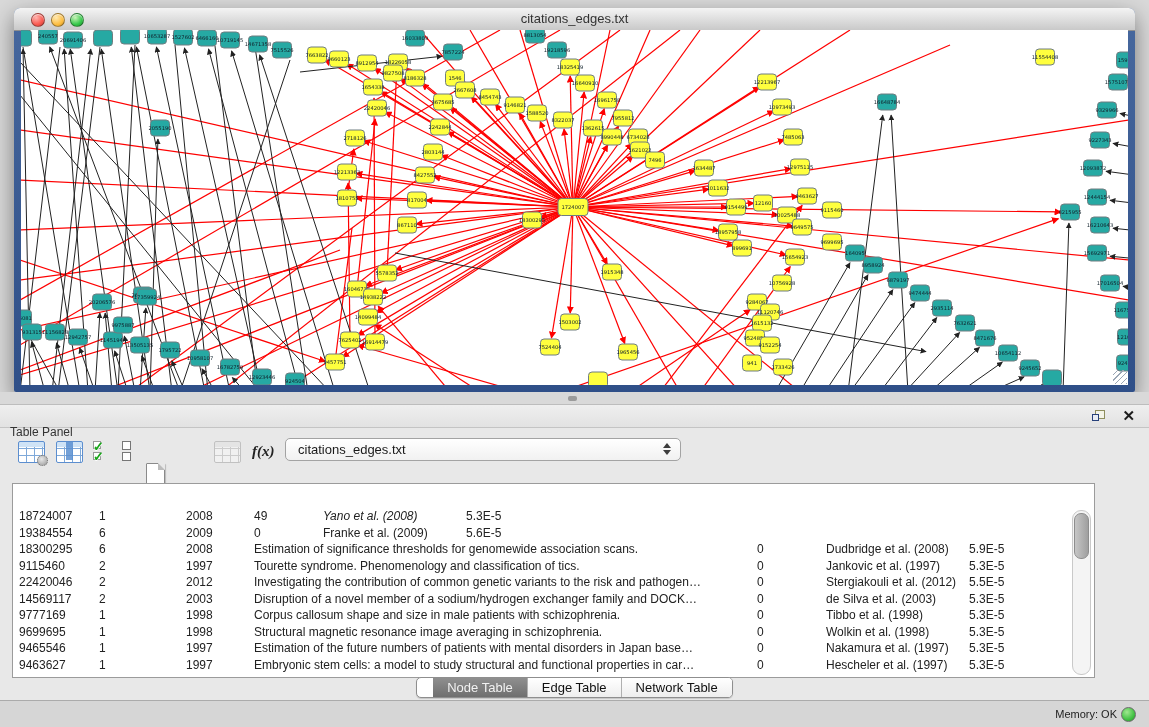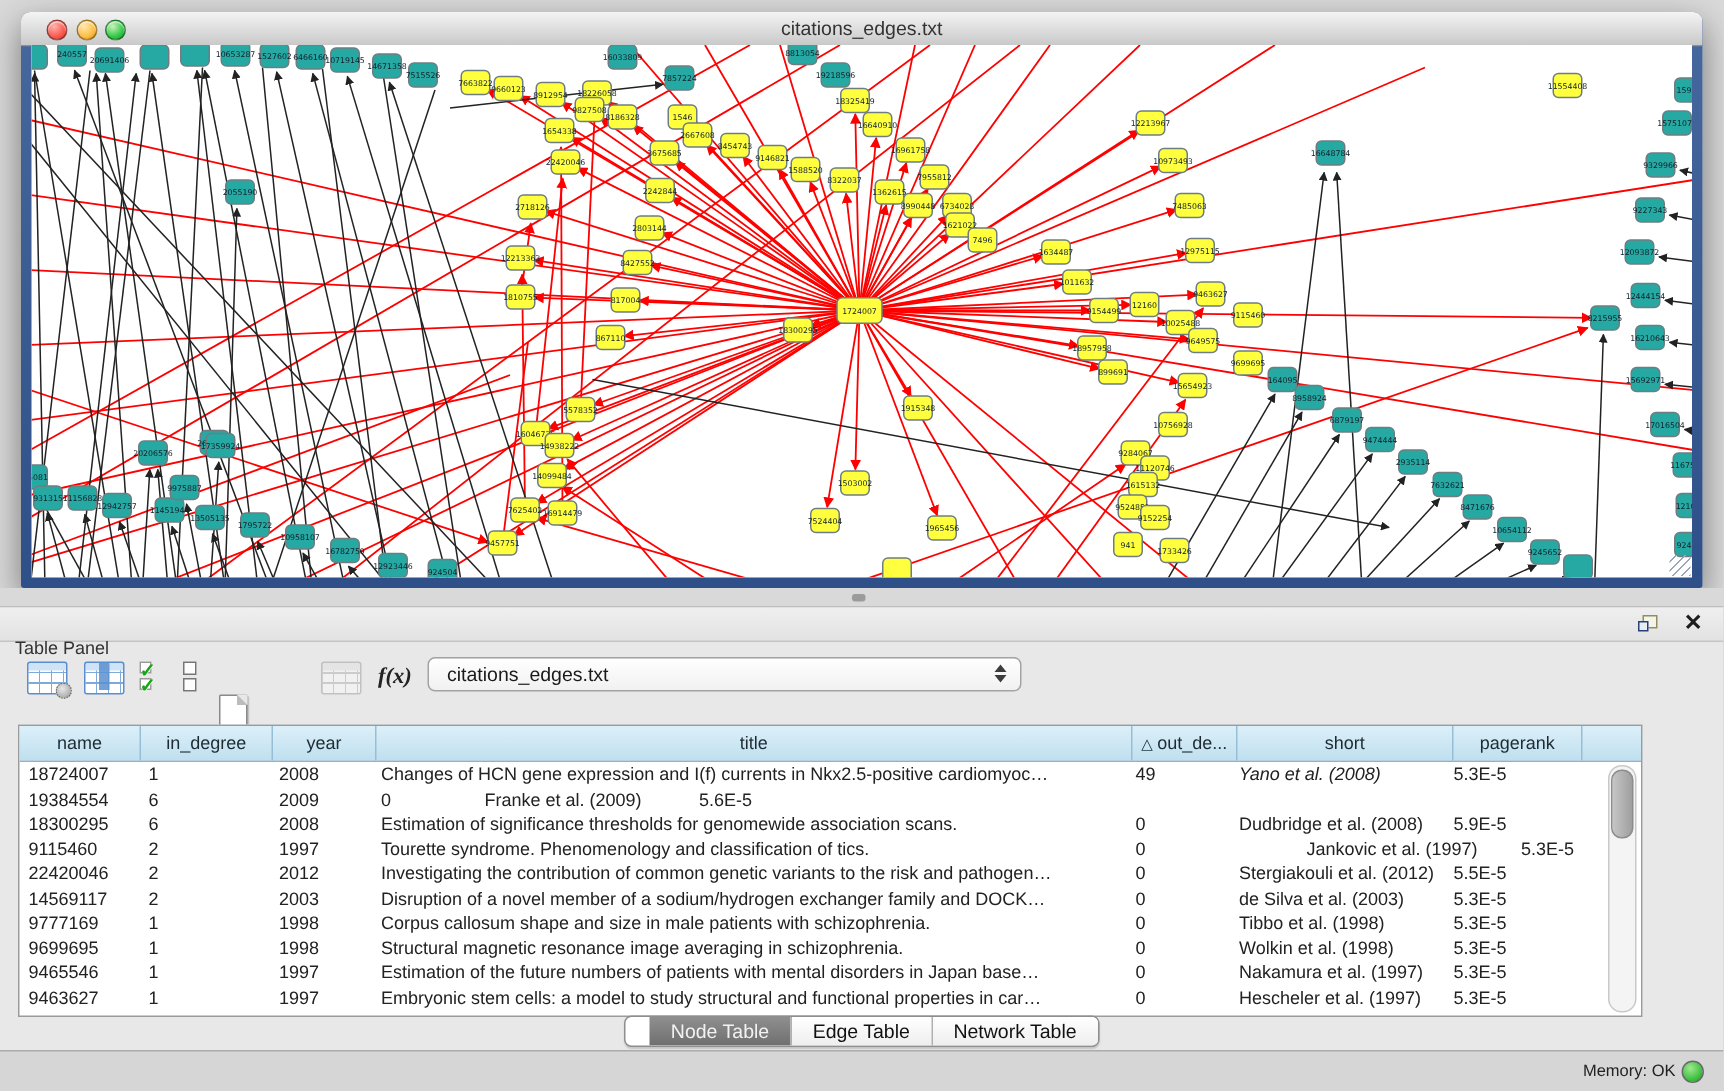--- a/index.html
+++ b/index.html
@@ -560,35 +560,25 @@
     <div class="src-select">
       <span class="val">citations_edges.txt</span>
       <span class="stepper">
           <b class="up"></b>
           <b class="dn"></b>
         </span>
     </div>
   </div>
 
   <div class="table-box">
-    <div class="thead" id="thead">
-        <div class="th" style="width: 80px;">name</div>
-        <div class="th" style="width: 87px;">in_degree</div>
-        <div class="th" style="width: 68px;">year</div>
-        <div class="th" style="width: 503px;">title</div>
-        <div class="th" style="width: 69px;"><span class="sort">△</span>out_de...</div>
-        <div class="th" style="width: 143px;">short</div>
-        <div class="th" style="width: 85px;">pagerank</div>
-      </div>
     <div class="tbody" id="tbody">
         <div class="tr">
           <div class="td" style="width: 80px;">18724007</div>
           <div class="td" style="width: 87px;">1</div>
           <div class="td" style="width: 68px;">2008</div>
-          <div class="td" style="width: 503px;">Changes of HCN gene expression and I(f) currents in Nkx2.5-positive cardiomyoc…</div>
           <div class="td" style="width: 69px;">49</div>
           <div class="td" style="width: 143px; font-style: italic;">Yano et al. (2008)</div>
           <div class="td" style="width: 85px;">5.3E-5</div>
         </div>
         <div class="tr">
           <div class="td" style="width: 80px;">19384554</div>
           <div class="td" style="width: 87px;">6</div>
           <div class="td" style="width: 68px;">2009</div>
           <div class="td" style="width: 69px;">0</div>
           <div class="td" style="width: 143px;">Franke et al. (2009)</div>
@@ -602,21 +592,21 @@
           <div class="td" style="width: 69px;">0</div>
           <div class="td" style="width: 143px;">Dudbridge et al. (2008)</div>
           <div class="td" style="width: 85px;">5.9E-5</div>
         </div>
         <div class="tr">
           <div class="td" style="width: 80px;">9115460</div>
           <div class="td" style="width: 87px;">2</div>
           <div class="td" style="width: 68px;">1997</div>
           <div class="td" style="width: 503px;">Tourette syndrome. Phenomenology and classification of tics.</div>
           <div class="td" style="width: 69px;">0</div>
-          <div class="td" style="width: 143px; margin-left: 45px;">Jankovic et al. (1997)</div>
+          <div class="td" style="width: 143px;">Jankovic et al. (1997)</div>
           <div class="td" style="width: 85px;">5.3E-5</div>
         </div>
         <div class="tr">
           <div class="td" style="width: 80px;">22420046</div>
           <div class="td" style="width: 87px;">2</div>
           <div class="td" style="width: 68px;">2012</div>
           <div class="td" style="width: 503px;">Investigating the contribution of common genetic variants to the risk and pathogen…</div>
           <div class="td" style="width: 69px;">0</div>
           <div class="td" style="width: 143px;">Stergiakouli et al. (2012)</div>
           <div class="td" style="width: 85px;">5.5E-5</div>

